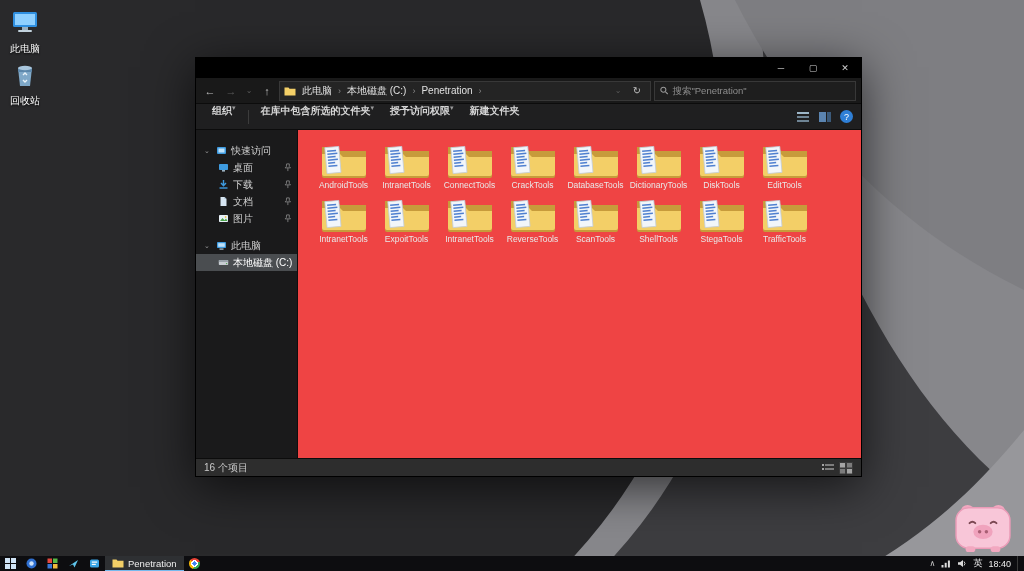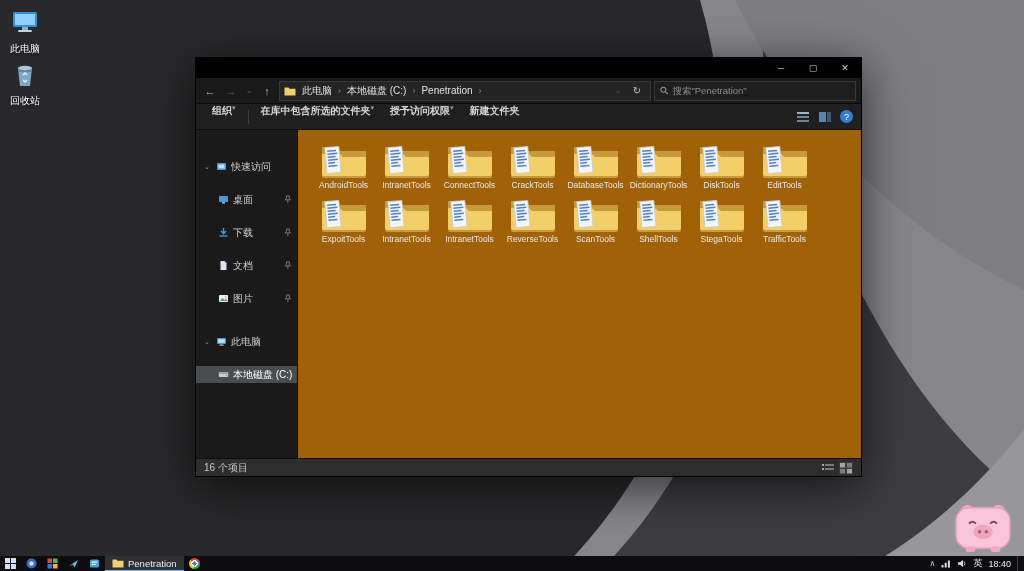--- a/index.html
+++ b/index.html
@@ -38,29 +38,29 @@
   .toolbar { height:26px; background:#1f1f20; border-bottom:1px solid #0c0c0c; display:flex; align-items:center; padding:0 8px; font-size:10px; color:#d6d6d6; }
   .tb-item { display:flex; padding:0 8px; height:100%; cursor:pointer; white-space:nowrap;font-weight:bold; }
   .tb-sep { width:1px; height:14px; background:#3c3c3c; margin:0 4px; }
   .tb-caret { font-size:7px; color:#9b9b9b; }
   .tb-right { margin-left:auto; display:flex; align-items:center; gap:8px; }
   .tb-ico { width:14px; height:12px; cursor:pointer; }
   .help-dot { width:13px; height:13px; border-radius:50%; background:#2f7fd6; color:#fff; font-size:9px; display:flex; align-items:center; justify-content:center; cursor:pointer; }
 
   .winbody { flex:1; display:flex; min-height:0; }
   .sidebar { width:102px; background:#1a1a1b; border-right:1px solid #0e0e0e; padding-top:12px; font-size:10px; color:#d2d2d2; overflow:hidden; }
-  .sb-row { height:17px; display:flex; align-items:center; gap:4px; padding-left:8px; cursor:pointer; white-space:nowrap; position:relative;margin-top:16px; }
+  .sb-row { height:17px; display:flex; align-items:center; gap:4px; padding-left:8px; cursor:pointer; white-space:nowrap; position:relative; }
   .sb-row.sub { padding-left:22px;align-items:center; }
   .sb-row.sel { background:#4a4d50; color:#fff; }
   .sb-caret { font-size:7px; color:#9a9a9a; width:8px; }
   .sb-ico { width:11px; height:11px; flex:0 0 auto; }
   .sb-pin { position:absolute; right:5px; top:4px; width:9px; height:9px; opacity:.8; }
   .sb-gap { height:10px; }
 
-  .content { flex:1; background:#a16207; position:relative; display:flex; flex-direction:column; }
+  .content { flex:1; background:#ef4444; position:relative; display:flex; flex-direction:column; }
   .folder-grid { padding:10px 0 0 14px; display:flex; flex-wrap:wrap; align-content:flex-start; }
   .folder-cell { width:63px; margin-bottom:4px; cursor:pointer; }
   .folder-ico { width:46px; height:36px; display:block; margin:2px auto 0; }
   .folder-label { margin-top:2px; text-align:center; color:#e8e8e8; font-size:8.5px; line-height:1.2; word-wrap:break-word; padding:0 1px; }
 
   .statusbar { height:18px; background:#2d2d2d; border-top:1px solid #0c0c0c; display:flex; align-items:center; padding:0 8px; font-size:10px; color:#c9c9c9; }
   .status-right { margin-left:auto; display:flex; gap:4px; }
   .view-ico { width:14px; height:12px; cursor:pointer; opacity:.85; }
   .view-ico.active { background:#3d3d3d; }
 
@@ -397,38 +397,38 @@
       <g transform="rotate(-5 12 19)">
         <rect x="5" y="5" width="14" height="26" fill="#f2f6fa" stroke="#c2cedb" stroke-width="0.8"></rect>
         <rect x="7" y="8" width="9" height="1.5" fill="#4f80d0"></rect>
         <rect x="7" y="11" width="10" height="1.5" fill="#4f80d0"></rect>
         <rect x="7" y="14" width="8" height="1.5" fill="#4f80d0"></rect>
         <rect x="7" y="17" width="10" height="1.5" fill="#4f80d0"></rect>
         <rect x="7" y="20" width="7" height="1.5" fill="#4f80d0"></rect>
         <rect x="7" y="23" width="9" height="1.5" fill="#4f80d0"></rect>
       </g>
     </svg>
+    <div class="folder-label">IntranetTools</div>
+  </div>
+
+  <div class="folder-cell">
+    <svg class="folder-ico" viewBox="0 0 46 36">
+      <path d="M1 5 h14 l4 4 h26 v25 a2 2 0 0 1 -2 2 H3 a2 2 0 0 1 -2 -2 Z" fill="#c79b3b"></path>
+      <path d="M1 12 h18 l3 3 h23 v17 a2 2 0 0 1 -2 2 H3 a2 2 0 0 1 -2 -2 Z" fill="#f3cf67"></path>
+      <g transform="rotate(-5 12 19)">
+        <rect x="5" y="5" width="14" height="26" fill="#f2f6fa" stroke="#c2cedb" stroke-width="0.8"></rect>
+        <rect x="7" y="8" width="9" height="1.5" fill="#4f80d0"></rect>
+        <rect x="7" y="11" width="10" height="1.5" fill="#4f80d0"></rect>
+        <rect x="7" y="14" width="8" height="1.5" fill="#4f80d0"></rect>
+        <rect x="7" y="17" width="10" height="1.5" fill="#4f80d0"></rect>
+        <rect x="7" y="20" width="7" height="1.5" fill="#4f80d0"></rect>
+        <rect x="7" y="23" width="9" height="1.5" fill="#4f80d0"></rect>
+      </g>
+    </svg>
     <div class="folder-label">ExpoitTools</div>
-  </div>
-
-  <div class="folder-cell">
-    <svg class="folder-ico" viewBox="0 0 46 36">
-      <path d="M1 5 h14 l4 4 h26 v25 a2 2 0 0 1 -2 2 H3 a2 2 0 0 1 -2 -2 Z" fill="#c79b3b"></path>
-      <path d="M1 12 h18 l3 3 h23 v17 a2 2 0 0 1 -2 2 H3 a2 2 0 0 1 -2 -2 Z" fill="#f3cf67"></path>
-      <g transform="rotate(-5 12 19)">
-        <rect x="5" y="5" width="14" height="26" fill="#f2f6fa" stroke="#c2cedb" stroke-width="0.8"></rect>
-        <rect x="7" y="8" width="9" height="1.5" fill="#4f80d0"></rect>
-        <rect x="7" y="11" width="10" height="1.5" fill="#4f80d0"></rect>
-        <rect x="7" y="14" width="8" height="1.5" fill="#4f80d0"></rect>
-        <rect x="7" y="17" width="10" height="1.5" fill="#4f80d0"></rect>
-        <rect x="7" y="20" width="7" height="1.5" fill="#4f80d0"></rect>
-        <rect x="7" y="23" width="9" height="1.5" fill="#4f80d0"></rect>
-      </g>
-    </svg>
-    <div class="folder-label">IntranetTools</div>
   </div>
 
   <div class="folder-cell">
     <svg class="folder-ico" viewBox="0 0 46 36">
       <path d="M1 5 h14 l4 4 h26 v25 a2 2 0 0 1 -2 2 H3 a2 2 0 0 1 -2 -2 Z" fill="#c79b3b"></path>
       <path d="M1 12 h18 l3 3 h23 v17 a2 2 0 0 1 -2 2 H3 a2 2 0 0 1 -2 -2 Z" fill="#f3cf67"></path>
       <g transform="rotate(-5 12 19)">
         <rect x="5" y="5" width="14" height="26" fill="#f2f6fa" stroke="#c2cedb" stroke-width="0.8"></rect>
         <rect x="7" y="8" width="9" height="1.5" fill="#4f80d0"></rect>
         <rect x="7" y="11" width="10" height="1.5" fill="#4f80d0"></rect>

